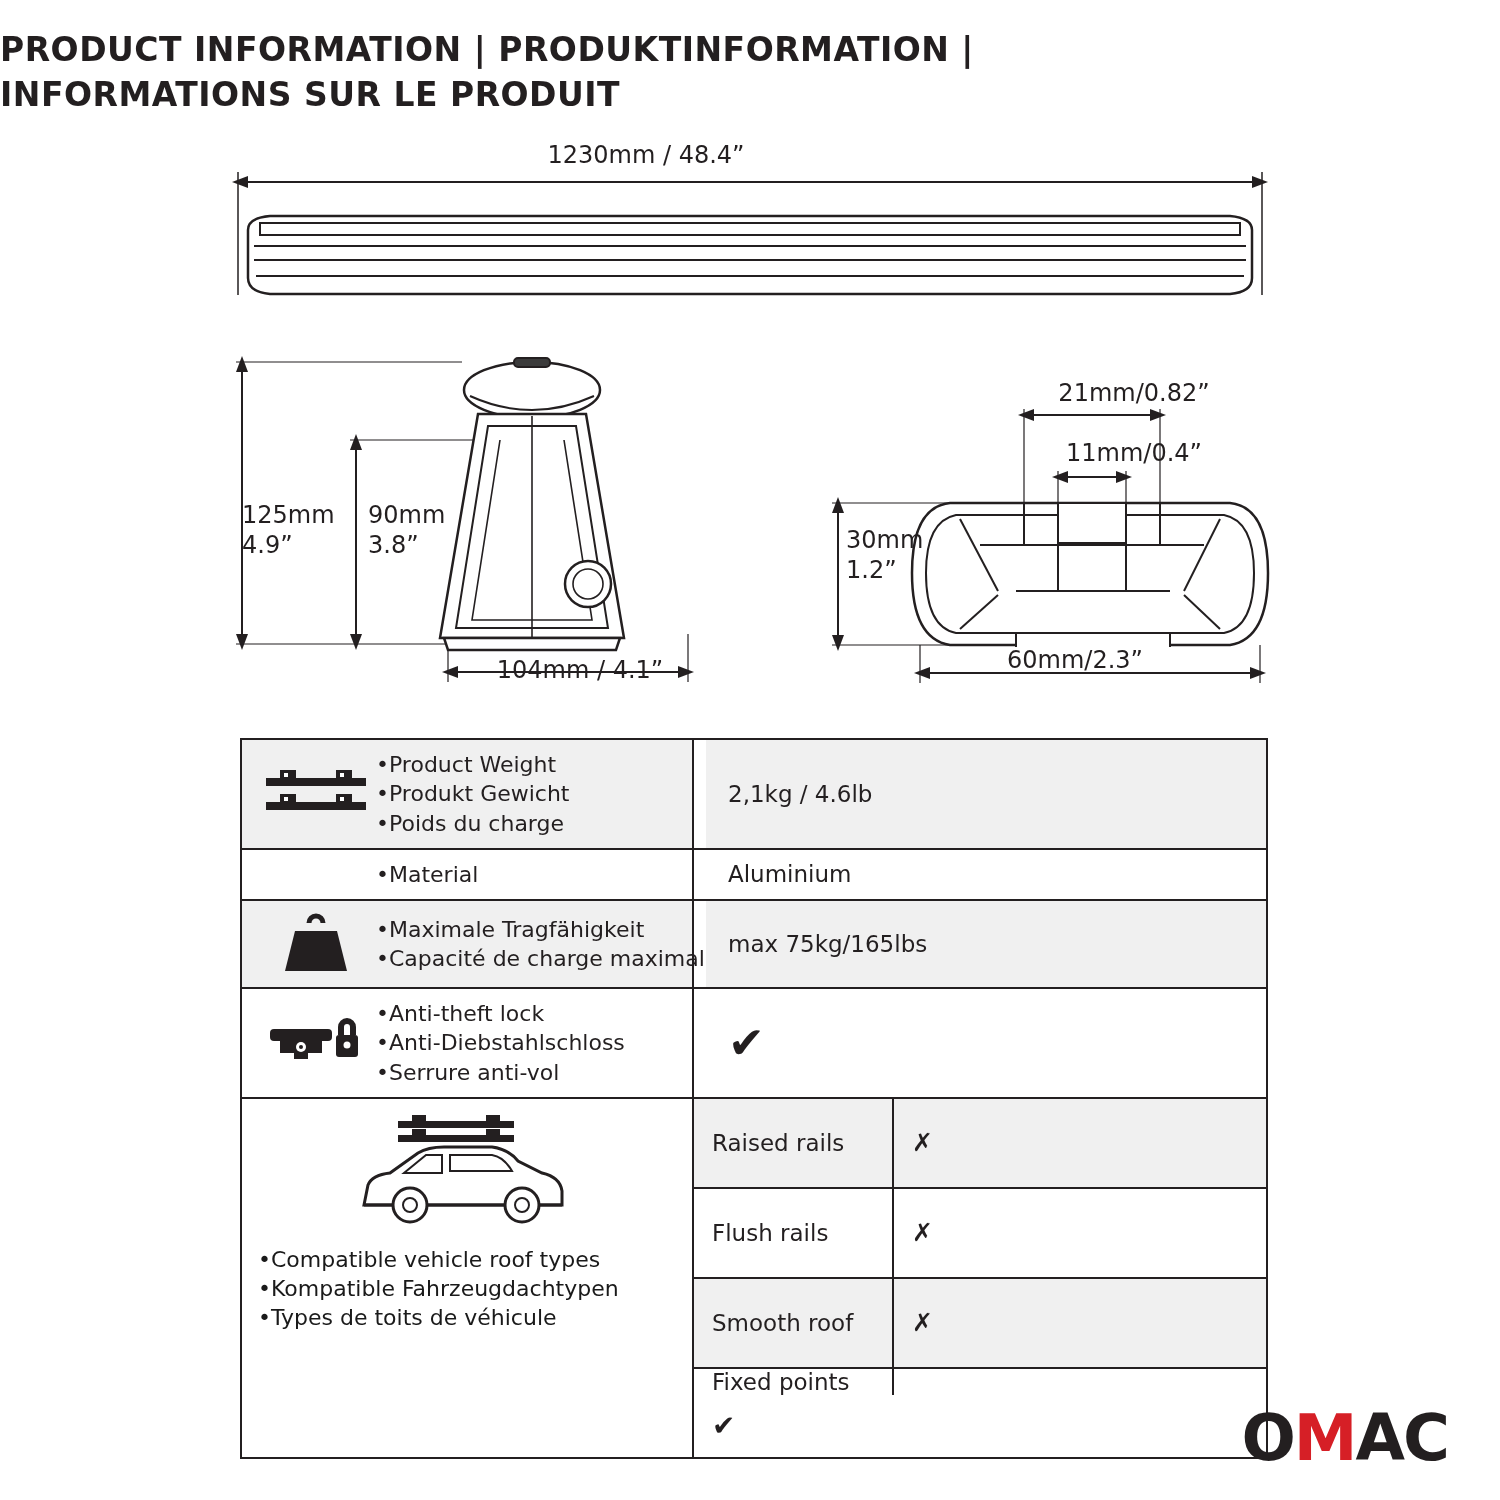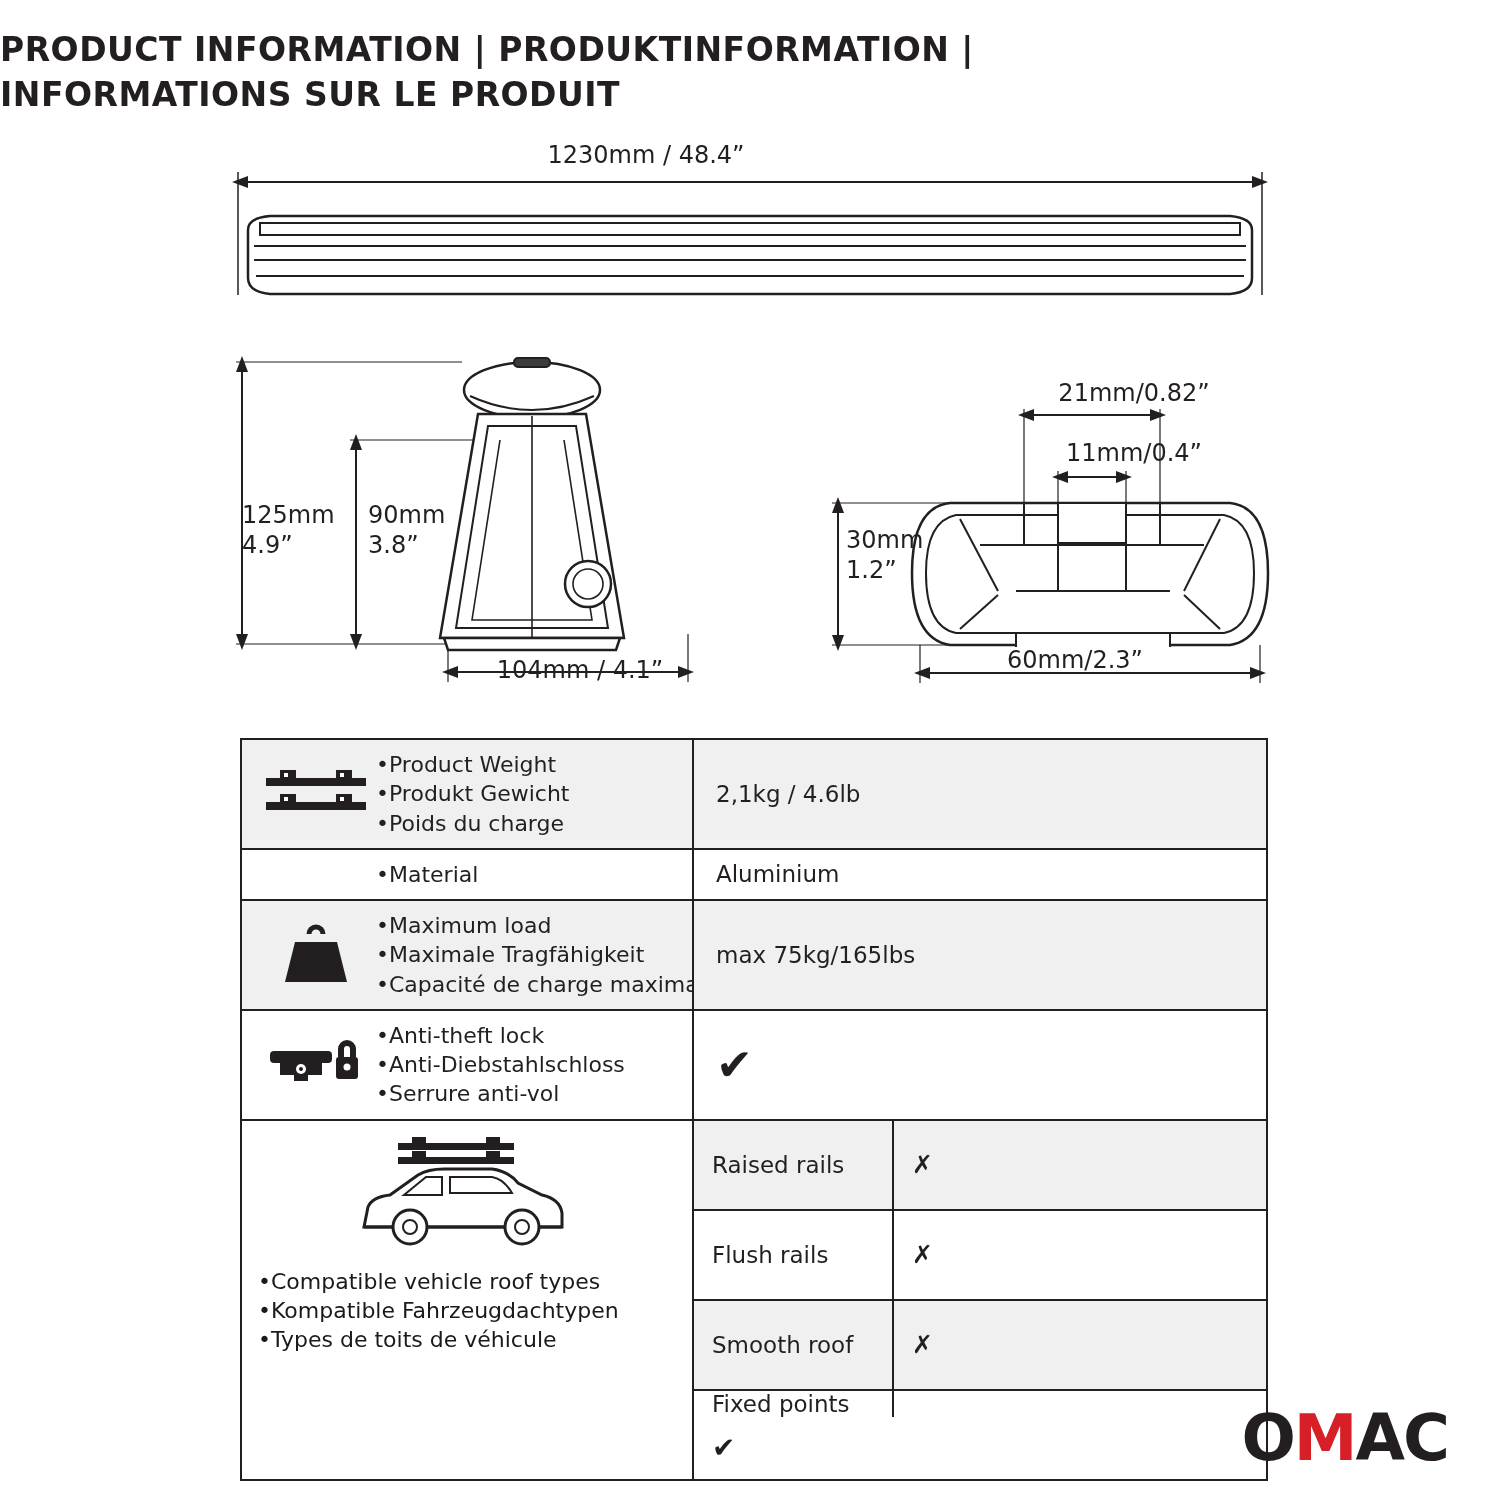--- a/index.html
+++ b/index.html
@@ -36,21 +36,21 @@
 
   
   .spec-table{
     position:absolute;
     left:240px;top:738px;
     width:1024px;
     border:2px solid #231f20;
     border-collapse:collapse;
     font-size:0;
   }
-  .row{display:flex;border-bottom:2px solid #231f20;}
+  .row{display:flex;border-bottom:2px solid #231f20;gap:12px;}
   .row:last-child{border-bottom:none;}
   .cell-left{
     box-sizing:border-box;
     width:452px;
     border-right:2px solid #231f20;
     display:flex;align-items:center;
     padding:10px 8px 10px 14px;
     font-size:22px;
     color:#231f20;
   }
@@ -288,21 +288,20 @@
 
     <div class="row">
       <div class="cell-left shaded">
         <div class="icon-box">
           <svg width="86" height="66" viewBox="0 0 86 66">
             <path d="M36 12 a7 7 0 0 1 14 0" fill="none" stroke="#231f20" stroke-width="5"></path>
             <path d="M22 20 L64 20 L74 60 L12 60 Z" fill="#231f20"></path>
           </svg>
         </div>
         <div class="labels">
-          <div>•Maximum load</div>
           <div>•Maximale Tragfähigkeit</div>
           <div>•Capacité de charge maximale</div>
         </div>
       </div>
       <div class="cell-right shaded">max 75kg/165lbs</div>
     </div>
 
     <div class="row">
       <div class="cell-left">
         <div class="icon-box">

